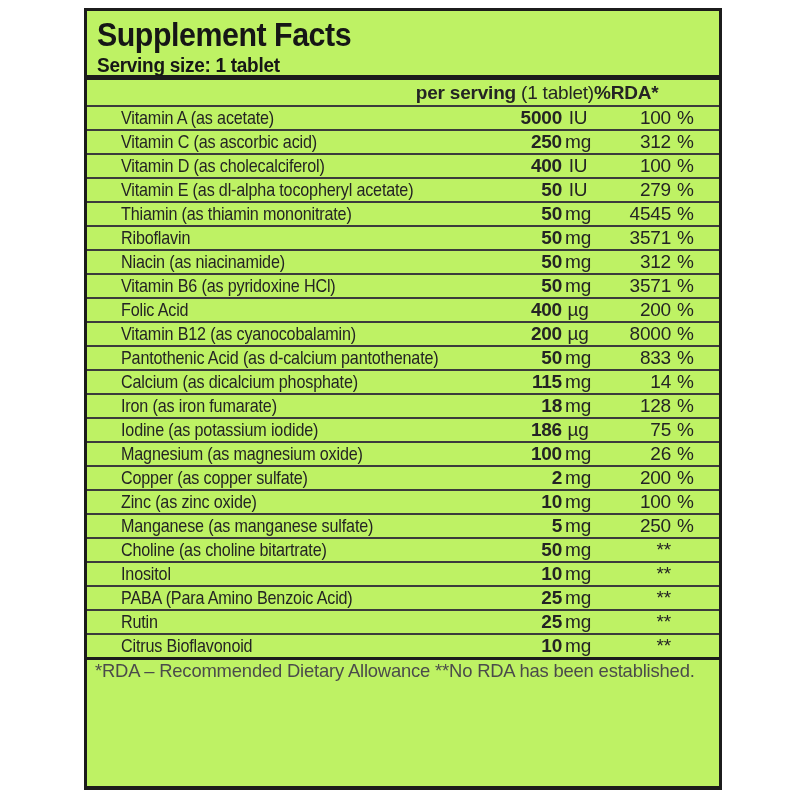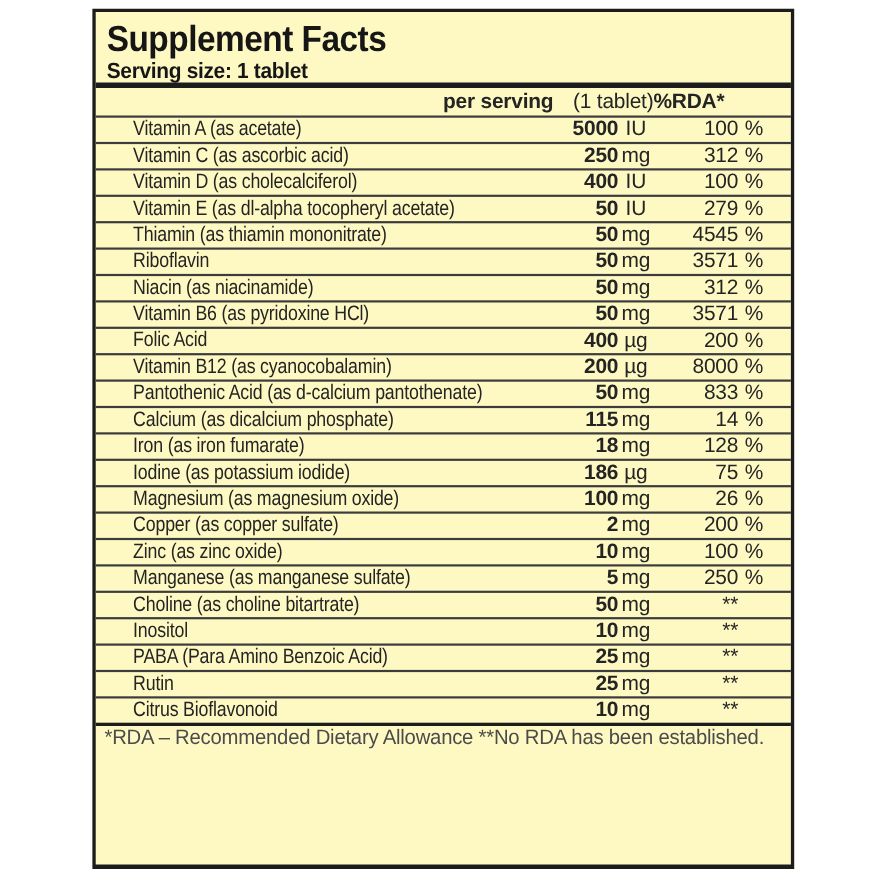--- a/index.html
+++ b/index.html
@@ -8,21 +8,21 @@
     background: #ffffff;
     font-family: "Liberation Sans", sans-serif;
     color: #242424;
     position: relative;
     overflow: hidden;
   }
   .label-box {
     position: absolute;
     left: 84px; top: 8px;
     width: 638px; height: 782px;
-    background: #fef9c3;
+    background: #bef264;
     border: 3px solid #1c1c1c;
     border-bottom-width: 4px;
   }
   
   .scx       { display: inline-block; transform: scaleX(0.85); transform-origin: 0 60%; white-space: nowrap; }
   .scx-title { display: inline-block; transform: scaleX(0.92); transform-origin: 0 50%; white-space: nowrap; }
   .scx-serv  { display: inline-block; transform: scaleX(0.95); transform-origin: 0 50%; white-space: nowrap; }
 
   .title-block { height: 64px; padding: 6px 10px 0 10px; }
   .title {
@@ -36,21 +36,21 @@
 
   .rule-thick { height: 5px; background: #1c1c1c; }
   .rule-mid   { height: 3px; background: #1c1c1c; }
 
   .header-row {
     height: 25px; display: flex; align-items: center;
     font-size: 19px; letter-spacing: -0.2px;
   }
   .spacer  { flex: 1; }
   .ps-bold { font-weight: bold; }
-  .ps-note { margin-left: 18px; }
+  .ps-note { margin-left: 5px; }
   .c-rda-h { width: 125px; text-align: left; padding-right: 26px; font-weight: bold; }
 
   .rows { }
   .row {
     display: flex; align-items: center;
     height: 24px; border-top: 2px solid #3c3c3c;
     font-size: 19px; letter-spacing: -0.2px; padding-left: 24px;
   }
   .c-name { flex: 1; padding-left: 10px; white-space: nowrap; overflow: visible; }
   .c-num  { width: 60px; text-align: right; white-space: nowrap; font-weight: bold; }

